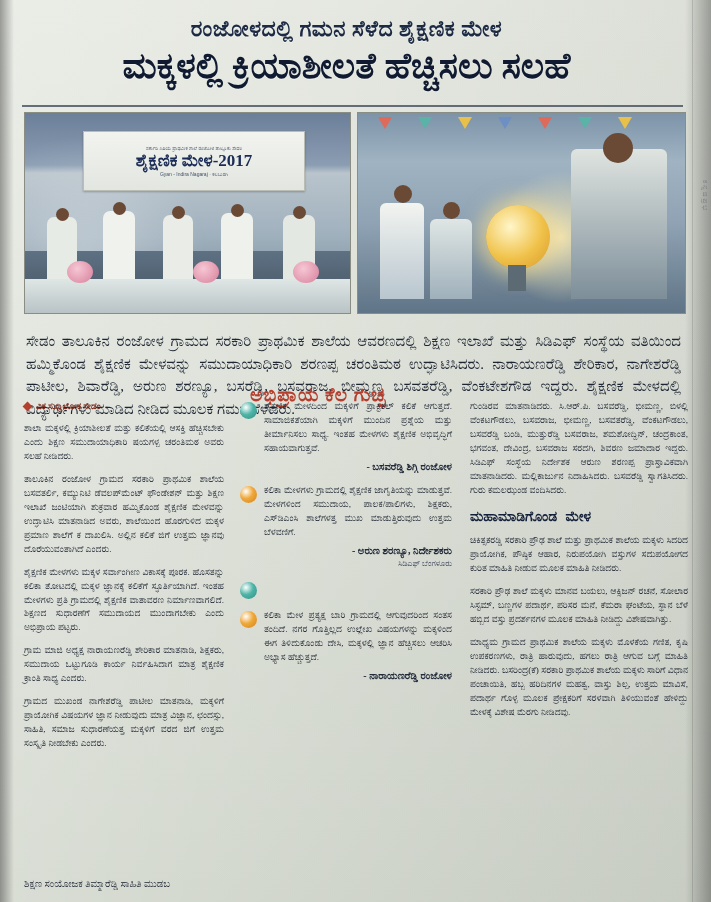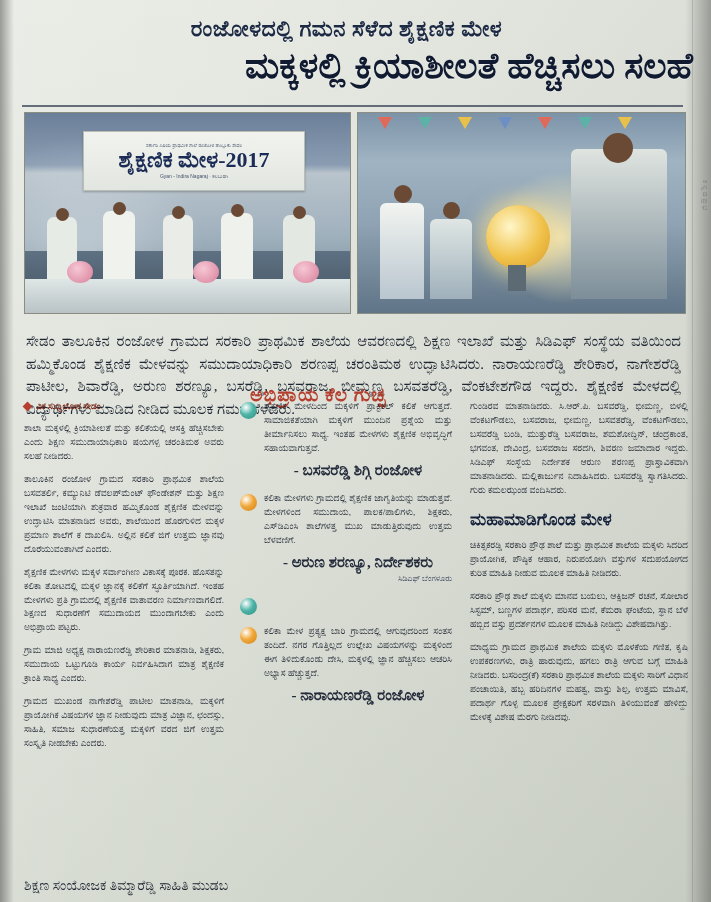--- a/index.html
+++ b/index.html
@@ -39,21 +39,21 @@
   .kicker{
     position:absolute;left:0;right:18px;top:16px;
     text-align:center;
     font-family:"Liberation Serif", serif;
     font-size:22px;font-weight:bold;color:#1d2a44;
     letter-spacing:.5px;
     text-shadow:0 1px 0 rgba(255,255,255,.5);
   }
   .headline{
     position:absolute;left:0;right:18px;top:48px;
-    text-align:right;
+    text-align:center;
     font-family:"Liberation Serif", serif;
     font-size:36px;font-weight:bold;color:#101a30;
     letter-spacing:0px;line-height:1.05;
     text-shadow:0 1px 0 rgba(255,255,255,.4);
   }
   .rule{
     position:absolute;left:22px;right:28px;top:105px;height:2px;
     background:#3a4358;opacity:.75;
   }
 
@@ -74,21 +74,21 @@
   .banner{
     position:absolute;left:58px;top:18px;width:220px;height:58px;
     background:linear-gradient(180deg,#f2f3ef,#e2e6e0);
     border:1px solid #b9bdb4;
     box-shadow:0 1px 2px rgba(0,0,0,.25);
     display:flex;flex-direction:column;align-items:center;justify-content:center;
   }
   .banner .b-top{font-size:5px;color:#3b4a63;}
   .banner .b-main{
     font-family:"Liberation Serif", serif;font-weight:bold;
-    font-size:22px;color:#1a2b55;line-height:1;
+    font-size:17px;color:#1a2b55;line-height:1;
   }
   .banner .b-sub{font-size:5px;color:#44506a;margin-top:2px;}
   
   .stage{
     position:absolute;left:0;bottom:0;width:100%;height:62px;
     background:linear-gradient(180deg,#5e7183,#43535f);
   }
   .tablecloth{
     position:absolute;left:0;bottom:0;width:100%;height:34px;
     background:linear-gradient(180deg,#dfe6e6,#b9c3c5);
@@ -140,29 +140,29 @@
     display:flex;align-items:center;gap:5px;
   }
   .sq{width:7px;height:7px;background:#b43f2e;display:inline-block;transform:rotate(45deg);}
   .quote-item{display:flex;gap:7px;margin-bottom:10px;}
   .bullet-dot{
     flex:0 0 auto;width:17px;height:17px;border-radius:50%;margin-top:2px;
     background:radial-gradient(circle at 35% 32%, #ffffff 0%, #4fb5a8 45%, #2f8e84 100%);
   }
   .bullet-dot.orange{background:radial-gradient(circle at 35% 32%, #ffffff 0%, #f0a83a 45%, #d4831a 100%);}
   .quote-text{flex:1 1 auto;}
-  .attrib{display:block;text-align:center;font-weight:bold;color:#232a3a;margin-top:3px;font-size:15px;}
+  .attrib{display:block;text-align:right;font-weight:bold;color:#232a3a;margin-top:3px;font-size:10px;}
   .attrib-sub{display:block;text-align:right;color:#39415a;font-size:8px;}
   .secthead{
-    font-family:Liberation Sans, sans-serif;font-weight:bold;font-size:17px;
+    font-family:Liberation Mono, monospace;font-weight:bold;font-size:14px;
     color:#14203a;margin:2px 0 6px 0;
   }
   .lastline{
     position:absolute;left:24px;top:878px;width:420px;
-    font-family:"Liberation Serif", serif;font-size:14px;color:#1c2230;
+    font-family:"Liberation Serif", serif;font-size:10px;color:#1c2230;
   }
 </style>
 </head>
 <body>
 
 <div class="paper">
 
   <div class="shadow-left"></div>
   <div class="shadow-right"></div>
   <div class="fold"></div>

